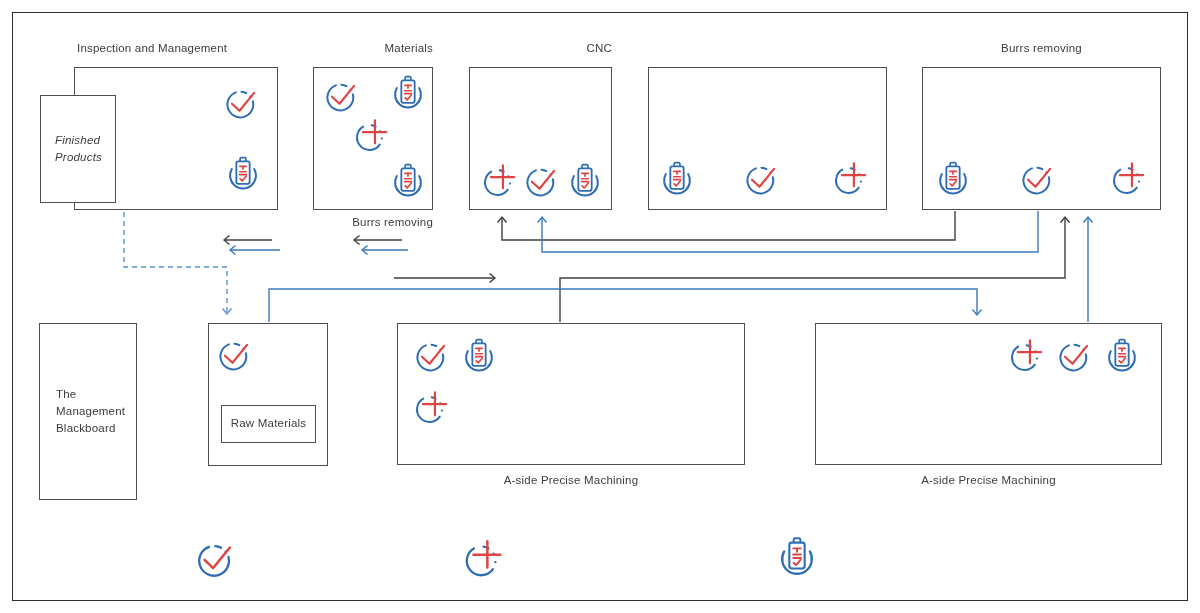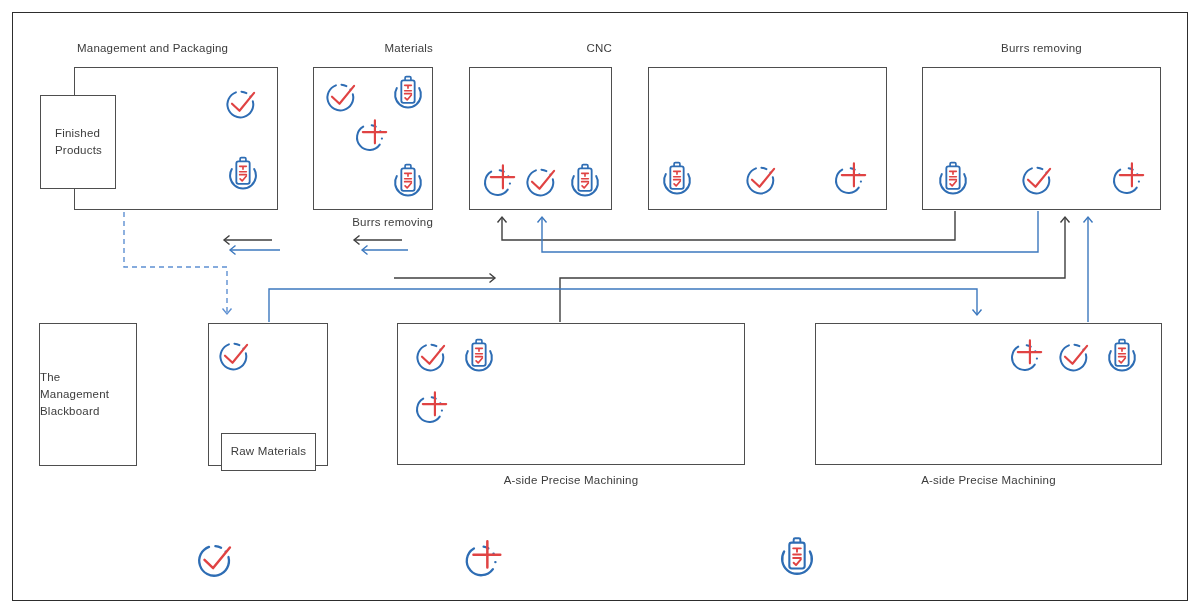--- a/index.html
+++ b/index.html
@@ -45,44 +45,44 @@
         <rect x="16" y="10" width="16" height="27" rx="2.5" fill="#fff" stroke="#2e6db4" stroke-width="2.2"></rect>
         <path d="M 20 16 H 28 M 24 16 V 19.5" fill="none" stroke="#e04343" stroke-width="2" stroke-linecap="round"></path>
         <path d="M 20 22.5 H 28 M 20 26 H 28" fill="none" stroke="#e04343" stroke-width="2" stroke-linecap="round"></path>
         <path d="M 20.5 31 L 23 33.5 L 28 27.5" fill="none" stroke="#e04343" stroke-width="2" stroke-linecap="round" stroke-linejoin="round"></path>
       </symbol>
     </defs>
   </svg>
 
   <div class="outer-frame"></div>
 
-  <div class="station-title" style="left:77px;top:42px;">Management and Packaging</div>
+  <div class="station-title" style="left:77px;top:42px;">Inspection and Management</div>
   <div class="box" style="left:74px;top:67px;width:204px;height:143px;"></div>
 
   <div class="station-title" style="left:313px;top:42px;width:120px;text-align:right;">Materials</div>
   <div class="box" style="left:313px;top:67px;width:120px;height:143px;"></div>
 
   <div class="station-title" style="left:469px;top:42px;width:143px;text-align:right;">CNC</div>
   <div class="box" style="left:469px;top:67px;width:143px;height:143px;"></div>
 
   <div class="box" style="left:648px;top:67px;width:239px;height:143px;"></div>
 
   <div class="station-title" style="left:922px;top:42px;width:239px;text-align:center;">Burrs removing</div>
   <div class="box" style="left:922px;top:67px;width:239px;height:143px;"></div>
 
-  <div class="sub-box" style="left:40px;top:95px;width:76px;height:94px;padding-left:14px;">
+  <div class="sub-box" style="left:40px;top:95px;width:76px;height:108px;padding-left:14px;font-style:italic;">
     <span class="small-text" style="width:58px;">Finished Products</span>
   </div>
 
-  <div class="sub-box" style="left:39px;top:323px;width:98px;height:143px;">
+  <div class="sub-box" style="left:39px;top:323px;width:98px;height:177px;padding-left:16px;">
     <span class="small-text" style="width:72px;">The Management Blackboard</span>
   </div>
 
   <div class="box" style="left:208px;top:323px;width:120px;height:143px;"></div>
-  <div class="sub-box" style="left:221px;top:405px;width:95px;height:38px;justify-content:center;margin-top:28px;">
+  <div class="sub-box" style="left:221px;top:405px;width:95px;height:38px;justify-content:center;">
     <span class="small-text">Raw Materials</span>
   </div>
 
   <div class="box" style="left:397px;top:323px;width:348px;height:142px;"></div>
   <div class="station-title" style="left:397px;top:474px;width:348px;text-align:center;">A-side Precise Machining</div>
 
   <div class="box" style="left:815px;top:323px;width:347px;height:142px;"></div>
   <div class="station-title" style="left:815px;top:474px;width:347px;text-align:center;">A-side Precise Machining</div>
 
   <div class="station-title" style="left:313px;top:216px;width:120px;text-align:right;">Burrs removing</div>

